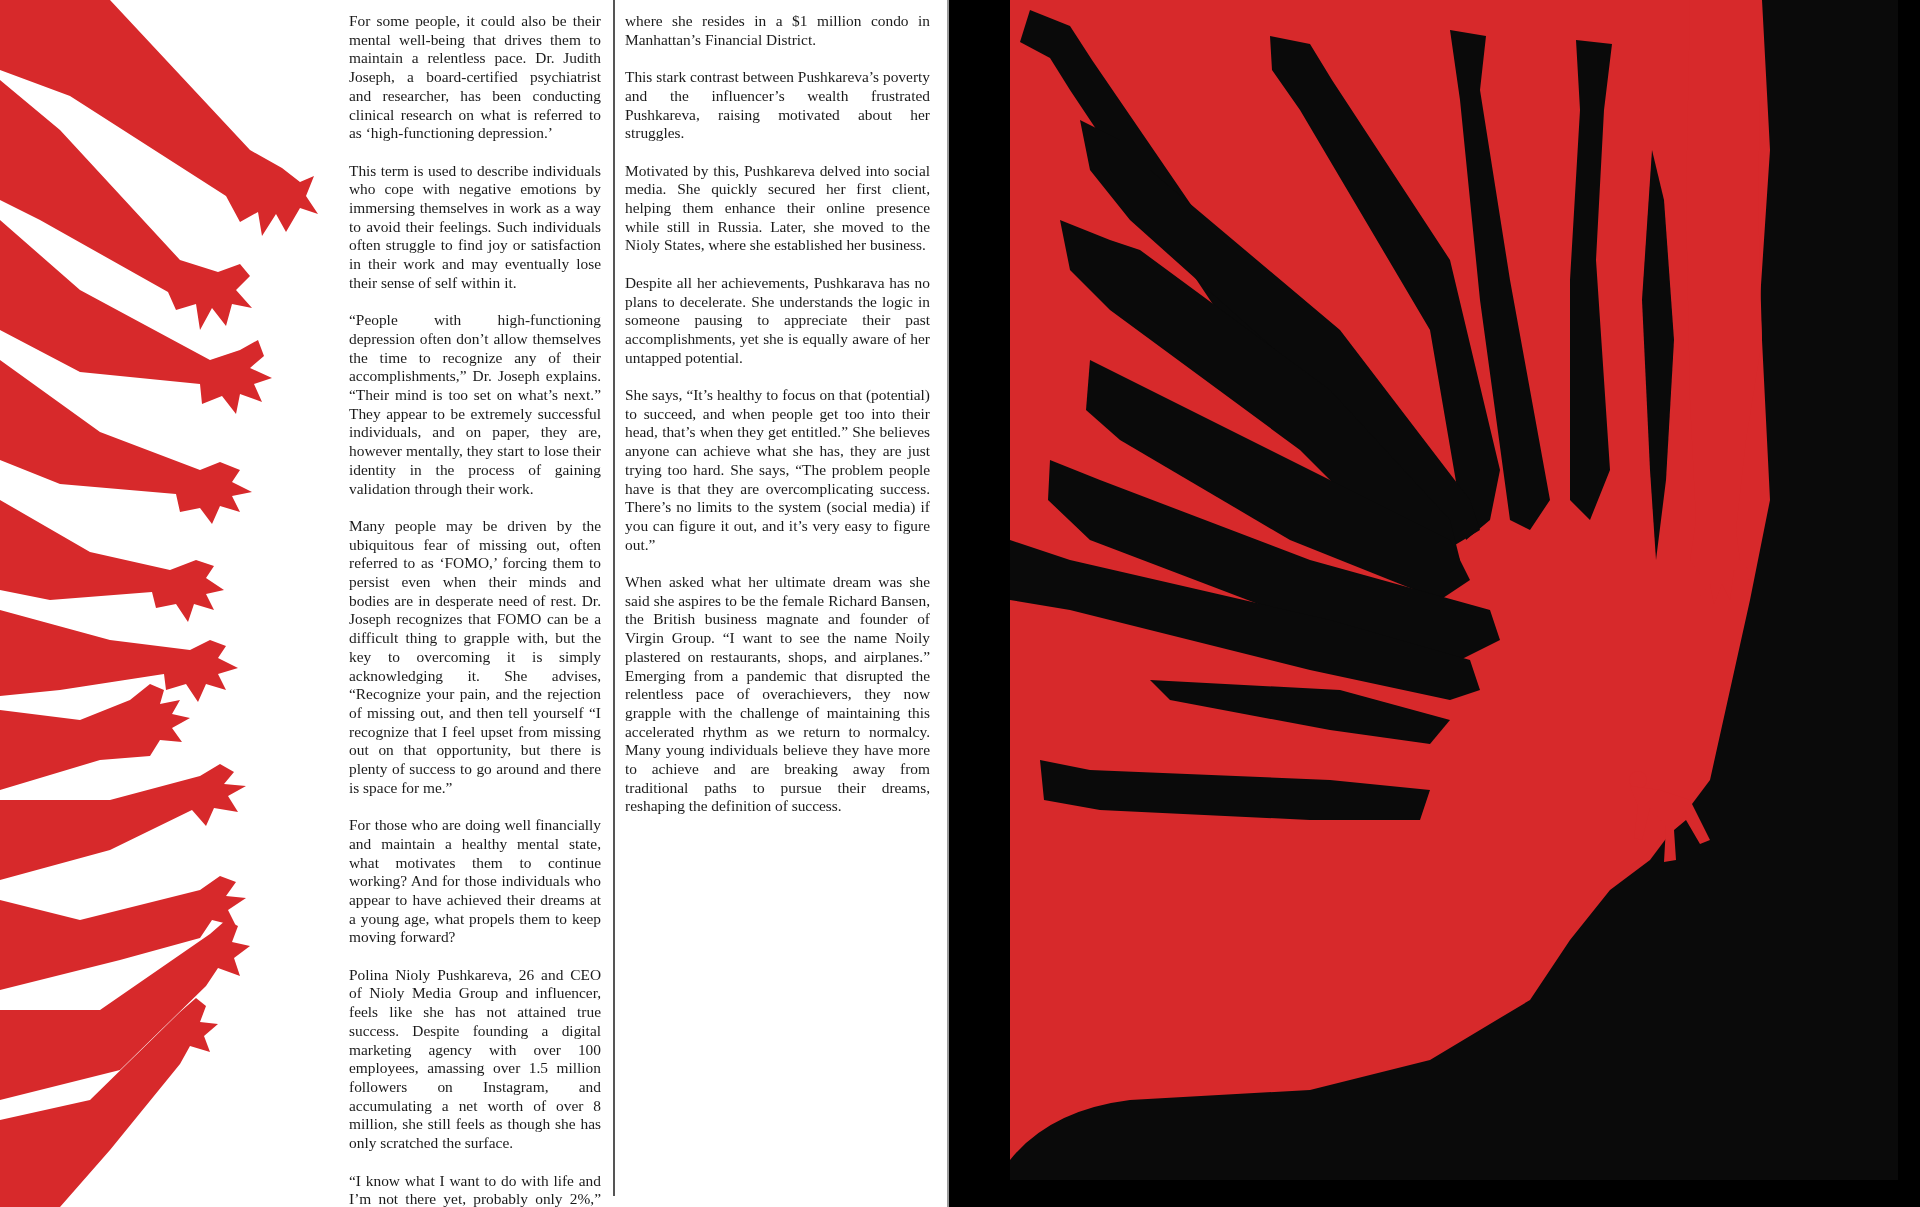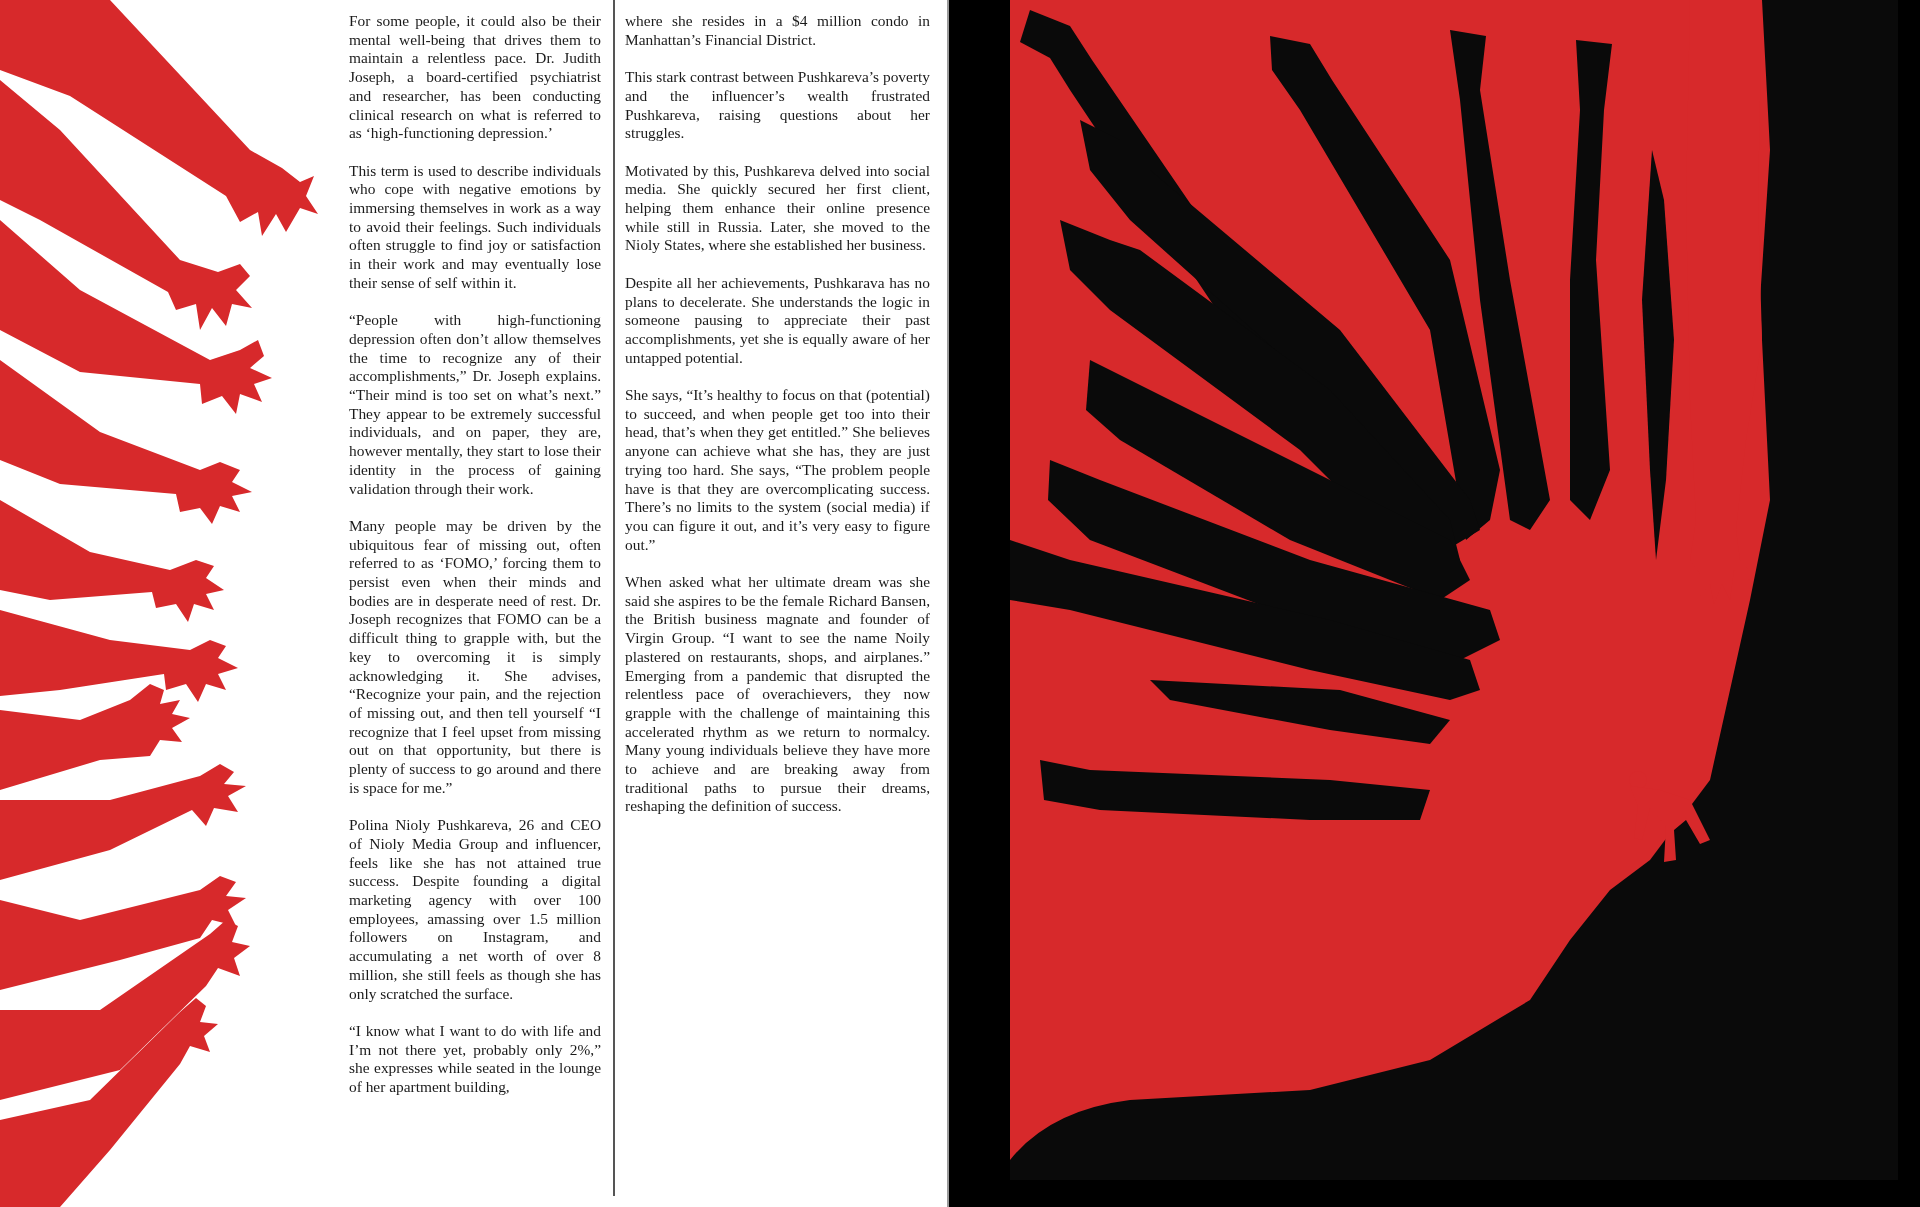--- a/index.html
+++ b/index.html
@@ -67,29 +67,30 @@
 
       <path d="M0,1120 L90,1100 L180,1012 L196,998 L206,1006 L200,1022 L218,1024 L204,1036 L210,1052 L190,1046 L180,1064 L110,1150 L60,1207 L0,1207 Z"></path>
     </g>
   </svg>
 
   <div class="col col-left">
     <p>For some people, it could also be their mental well-being that drives them to maintain a relentless pace. Dr. Judith Joseph, a board-certified psychiatrist and researcher, has been conducting clinical research on what is referred to as ‘high-functioning depression.’</p>
     <p>This term is used to describe individuals who cope with negative emotions by immersing themselves in work as a way to avoid their feelings. Such individuals often struggle to find joy or satisfaction in their work and may eventually lose their sense of self within it.</p>
     <p>“People with high-functioning depression often don’t allow themselves the time to recognize any of their accomplishments,” Dr. Joseph explains. “Their mind is too set on what’s next.” They appear to be extremely successful individuals, and on paper, they are, however mentally, they start to lose their identity in the process of gaining validation through their work.</p>
     <p>Many people may be driven by the ubiquitous fear of missing out, often referred to as ‘FOMO,’ forcing them to persist even when their minds and bodies are in desperate need of rest. Dr. Joseph recognizes that FOMO can be a difficult thing to grapple with, but the key to overcoming it is simply acknowledging it. She advises, “Recognize your pain, and the rejection of missing out, and then tell yourself “I recognize that I feel upset from missing out on that opportunity, but there is plenty of success to go around and there is space for me.”</p>
+    <p>For those who are doing well financially and maintain a healthy mental state, what motivates them to continue working? And for those individuals who appear to have achieved their dreams at a young age, what propels them to keep moving forward?</p>
     <p>Polina Nioly Pushkareva, 26 and CEO of Nioly Media Group and influencer, feels like she has not attained true success. Despite founding a digital marketing agency with over 100 employees, amassing over 1.5 million followers on Instagram, and accumulating a net worth of over 8 million, she still feels as though she has only scratched the surface.</p>
     <p>“I know what I want to do with life and I’m not there yet, probably only 2%,” she expresses while seated in the lounge of her apartment building,</p>
   </div>
 
   <div class="col-rule"></div>
 
   <div class="col col-right">
-    <p>where she resides in a $4 million condo in Manhattan’s Financial District.</p>
-    <p>This stark contrast between Pushkareva’s poverty and the influencer’s wealth frustrated Pushkareva, raising questions about her struggles.</p>
+    <p>where she resides in a $1 million condo in Manhattan’s Financial District.</p>
+    <p>This stark contrast between Pushkareva’s poverty and the influencer’s wealth frustrated Pushkareva, raising motivated about her struggles.</p>
     <p>Motivated by this, Pushkareva delved into social media. She quickly secured her first client, helping them enhance their online presence while still in Russia. Later, she moved to the Nioly States, where she established her business.</p>
     <p>Despite all her achievements, Pushkarava has no plans to decelerate. She understands the logic in someone pausing to appreciate their past accomplishments, yet she is equally aware of her untapped potential.</p>
     <p>She says, “It’s healthy to focus on that (potential) to succeed, and when people get too into their head, that’s when they get entitled.” She believes anyone can achieve what she has, they are just trying too hard. She says, “The problem people have is that they are overcomplicating success. There’s no limits to the system (social media) if you can figure it out, and it’s very easy to figure out.”</p>
     <p>When asked what her ultimate dream was she said she aspires to be the female Richard Bansen, the British business magnate and founder of Virgin Group. “I want to see the name Noily plastered on restaurants, shops, and airplanes.” Emerging from a pandemic that disrupted the relentless pace of overachievers, they now grapple with the challenge of maintaining this accelerated rhythm as we return to normalcy. Many young individuals believe they have more to achieve and are breaking away from traditional paths to pursue their dreams, reshaping the definition of success.</p>
   </div>
 </div>
 
 <div class="page-edge"></div>
 
 <div class="right-page">

